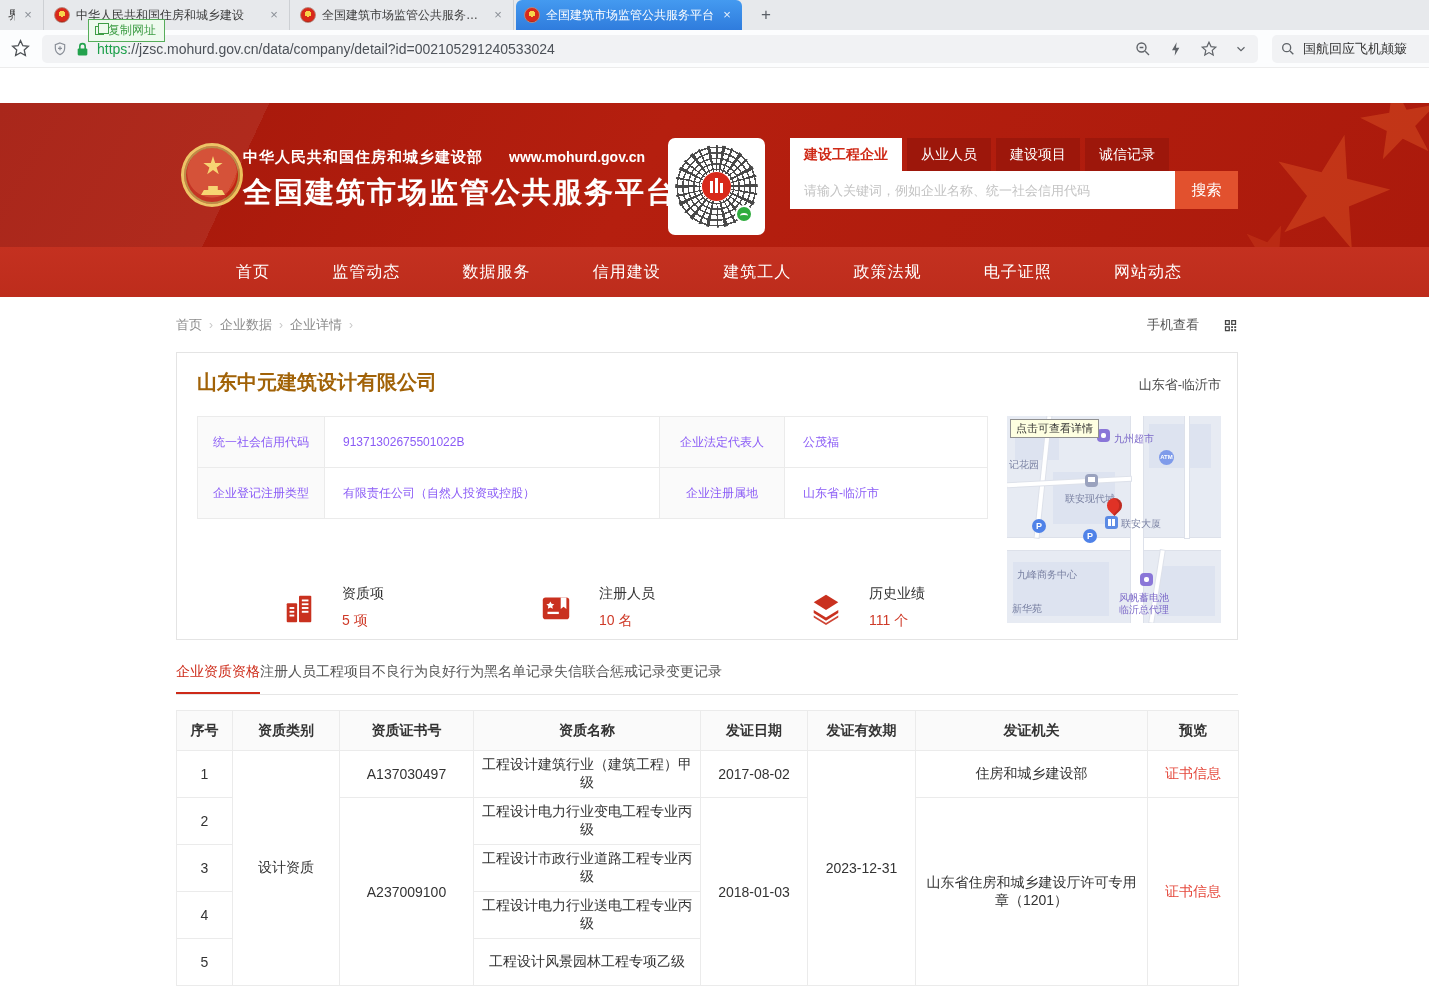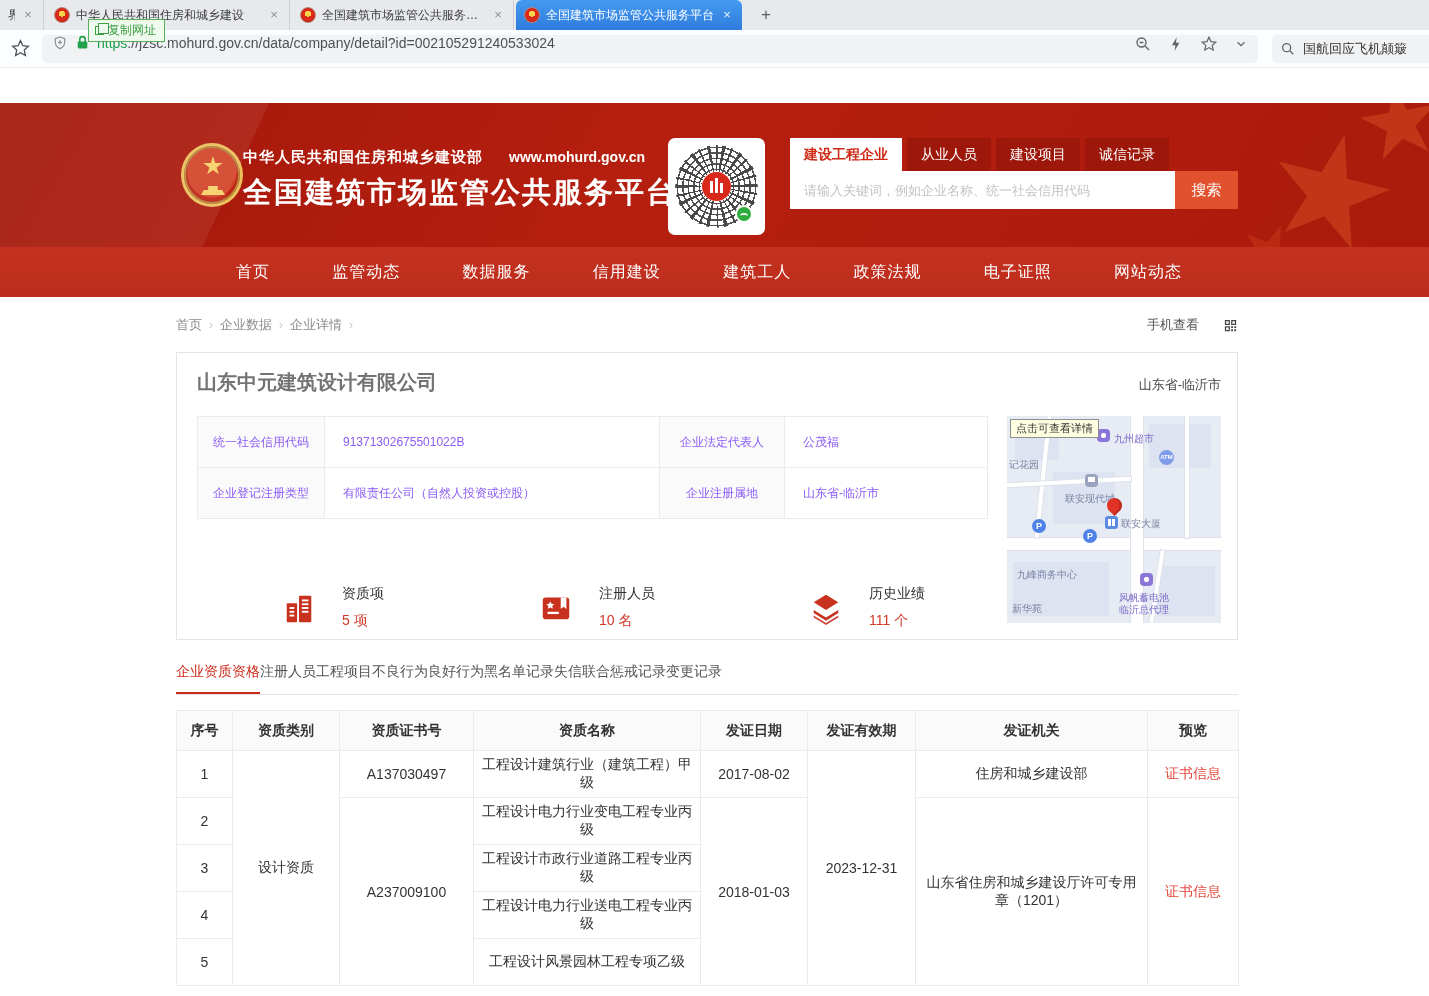--- a/index.html
+++ b/index.html
@@ -19,21 +19,21 @@
   .tab-close::before { content:"×"; }
   .newtab { position:absolute; left:754px; top:4px; width:24px; height:22px; color:#5a5f66; font-size:17px; text-align:center; line-height:21px; }
   .newtab::before { content:"+"; }
   .copy-tooltip { position:absolute; left:88px; top:19px; z-index:30; display:flex; align-items:center; gap:4px;
                   background:#eefaee; border:1px solid #56ad5a; color:#3f9e46; font-size:12px; padding:2px 8px 2px 6px; }
   .copy-ico { width:9px; height:9px; border:1px solid #3f9e46; position:relative; }
   .copy-ico::after { content:""; position:absolute; left:2px; top:-4px; width:9px; height:9px; border:1px solid #3f9e46; background:#eefaee; }
 
   .urlrow { position:absolute; left:0; top:30px; width:1429px; height:38px; background:#fcfdfe; border-bottom:1px solid #ececec; }
   .bookmark-star { position:absolute; left:10px; top:8px; }
-  .urlfield { position:absolute; left:42px; top:5px; width:1216px; height:28px; background:#f1f2f4; border-radius:5px; display:flex; align-items:flex-start; padding:0 10px; }
+  .urlfield { position:absolute; left:42px; top:5px; width:1216px; height:28px; background:#f1f2f4; border-radius:5px; display:flex; align-items:center; padding:0 10px; }
   .urltext { font-size:14px; margin-left:8px; white-space:nowrap; overflow:hidden; }
   .url-scheme { color:#1ea04b; }
   .url-rest { color:#4c5158; }
   .urlicons { margin-left:auto; display:flex; align-items:center; gap:16px; }
   .quicksearch { position:absolute; left:1272px; top:5px; width:157px; height:28px; background:#f1f2f4; border-radius:5px 0 0 5px; display:flex; align-items:center; padding:0 8px; gap:7px; }
   .quicksearch span { font-size:13px; color:#333; white-space:nowrap; }
 
   
   .hdr { position:absolute; left:0; top:103px; width:1429px; height:144px; overflow:hidden;
          background:linear-gradient(120deg,#a3170a 0%,#b51f0f 45%,#ab1a0c 100%); }
@@ -85,21 +85,21 @@
   .navitem { color:#fff; font-size:16px; letter-spacing:1px; }
 
   
   .crumbrow { position:absolute; left:176px; top:315px; width:1062px; height:20px; display:flex; align-items:center; }
   .crumb { font-size:13px; color:#8c8c8c; }
   .crumb-sep { color:#c9c9c9; font-size:12px; margin:0 7px; }
   .mobileview { margin-left:auto; display:flex; align-items:center; gap:24px; font-size:13px; color:#555; }
 
   
   .card { position:absolute; left:176px; top:352px; width:1062px; height:288px; border:1px solid #e4e4e4; background:#fff; }
-  .c-title { position:absolute; left:20px; top:16px; font-size:20px; font-weight:bold; color:#737373; }
+  .c-title { position:absolute; left:20px; top:16px; font-size:20px; font-weight:bold; color:#a16207; }
   .c-region { position:absolute; right:16px; top:23px; font-size:13px; color:#444; }
   .info-table { position:absolute; left:20px; top:63px; width:790px; border-collapse:collapse; table-layout:fixed; }
   .info-table td { border:1px solid #ebebeb; height:51px; font-size:12px; color:#8b5cf6; }
   .info-table td.lbl { background:#fafafa; text-align:center; }
   .info-table td.val { padding-left:18px; }
 
   .stat { position:absolute; display:flex; align-items:center; gap:26px; top:232px; }
   .stat-label { font-size:14px; color:#333; }
   .stat-value { font-size:14px; color:#cf3a28; margin-top:9px; }
 

